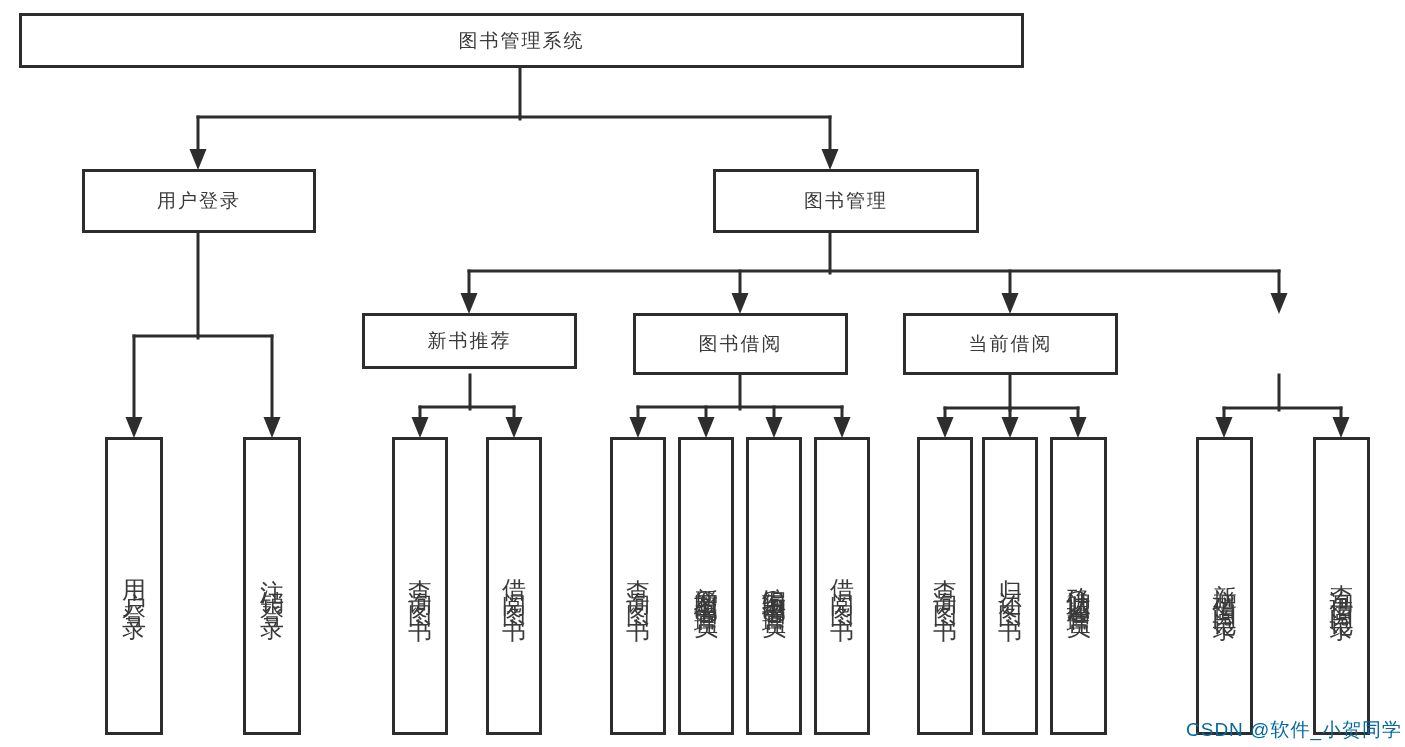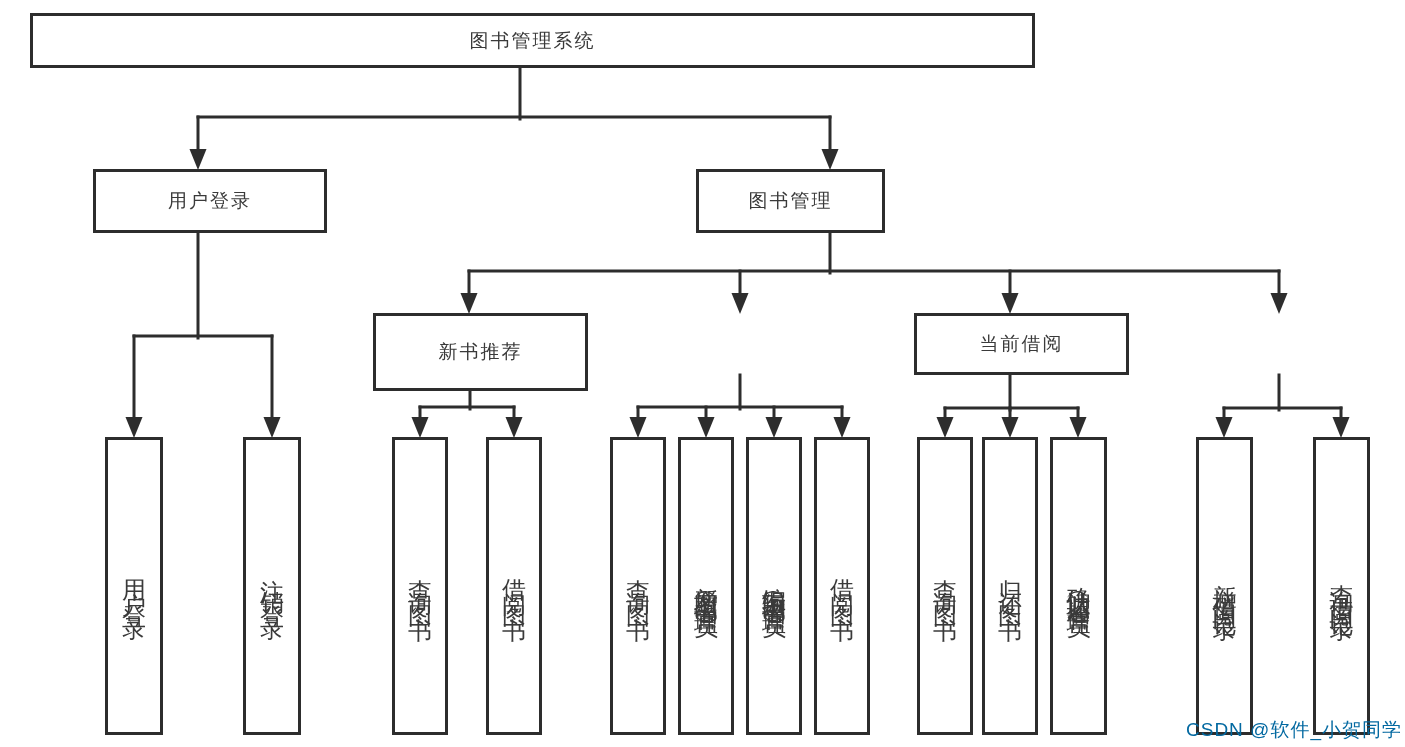--- a/index.html
+++ b/index.html
@@ -21,21 +21,21 @@
   #connectors line { stroke-linecap: square; }
   .node {
     position: absolute;
     background: #ffffff;
     border: 3px solid #2d2d2d;
     display: flex;
     align-items: center;
     justify-content: center;
     text-align: center;
   }
-  .h  { font-size: 19px; letter-spacing: 2px; margin-left: 11px; }
+  .h  { font-size: 19px; letter-spacing: 2px; }
   .leaf {
     writing-mode: vertical-rl;
     text-orientation: mixed;
     font-size: 24px;
     line-height: 1;
   }
   .sp-wide  { letter-spacing: 13px; }
   .sp-mid   { letter-spacing: 7px;  }
   .sp-tight { letter-spacing: 4px;  }
   .watermark {
@@ -104,23 +104,24 @@
       <polygon points="1069.5,417 1086.5,417 1078,438" fill="#2d2d2d"></polygon>
       <line x1="1224" y1="408" x2="1224" y2="422" stroke="#2d2d2d" stroke-width="3"></line>
       <polygon points="1215.5,417 1232.5,417 1224,438" fill="#2d2d2d"></polygon>
       <line x1="1341" y1="408" x2="1341" y2="422" stroke="#2d2d2d" stroke-width="3"></line>
       <polygon points="1332.5,417 1349.5,417 1341,438" fill="#2d2d2d"></polygon>
     </svg>
 
   <div class="node h" style="left:19px;top:13px;width:1005px;height:55px">图书管理系统</div>
 
   <div class="node h" style="left:82px;top:169px;width:234px;height:64px">用户登录</div>
-  <div class="node h" style="left:685px;top:169px;width:189px;height:64px">图书管理</div>
+  <div class="node h" style="left:713px;top:169px;width:266px;height:64px">图书管理</div>
 
-  <div class="node h" style="left:362px;top:313px;width:215px;height:78px">新书推荐</div>
+  <div class="node h" style="left:362px;top:313px;width:215px;height:56px">新书推荐</div>
+  <div class="node h" style="left:633px;top:313px;width:215px;height:62px">图书借阅</div>
   <div class="node h" style="left:903px;top:313px;width:215px;height:62px">当前借阅</div>
 
   <div class="node leaf sp-wide" style="left:105px;top:437px;width:58px;height:298px">用户登录</div>
   <div class="node leaf sp-wide" style="left:243px;top:437px;width:58px;height:298px">注销登录</div>
 
   <div class="node leaf sp-wide" style="left:392px;top:437px;width:56px;height:298px">查询图书</div>
   <div class="node leaf sp-wide" style="left:486px;top:437px;width:56px;height:298px">借阅图书</div>
 
   <div class="node leaf sp-wide" style="left:610px;top:437px;width:56px;height:298px">查询图书</div>
   <div class="node leaf sp-tight" style="left:678px;top:437px;width:56px;height:298px">新增图书（管理员）</div>

